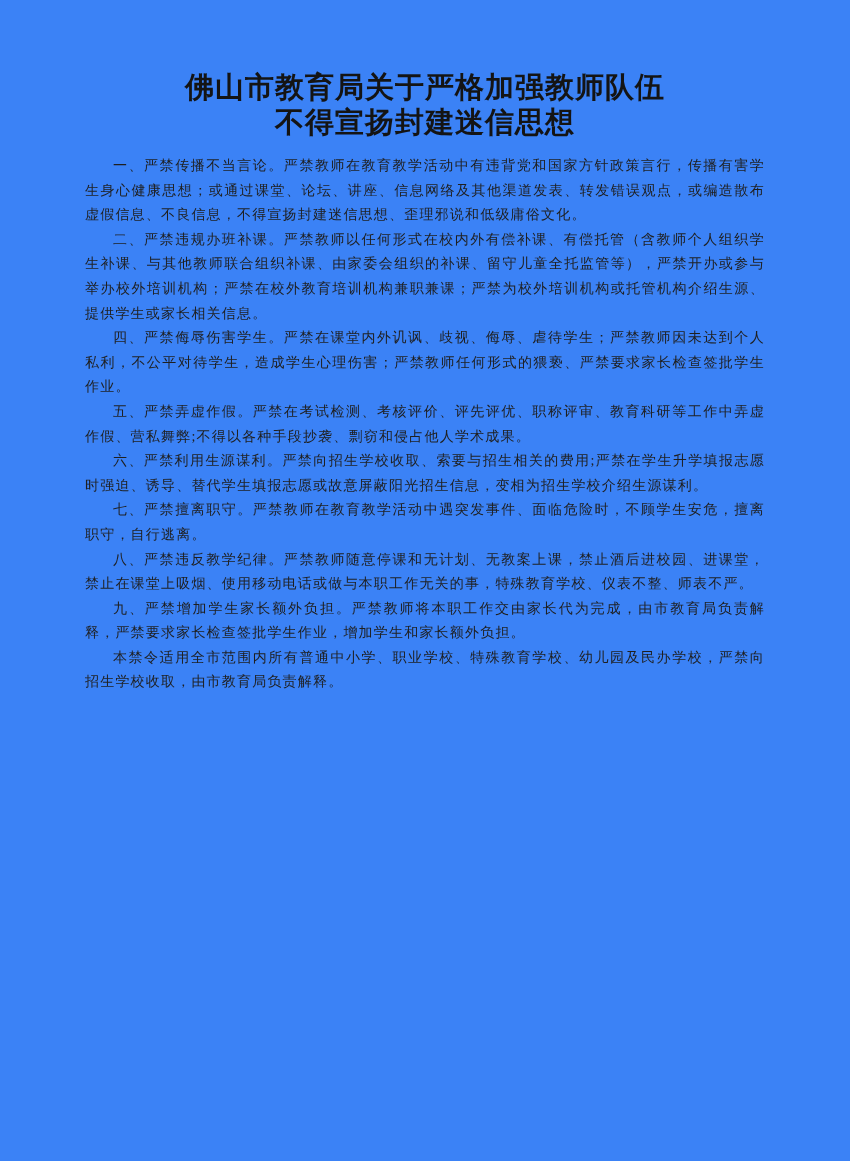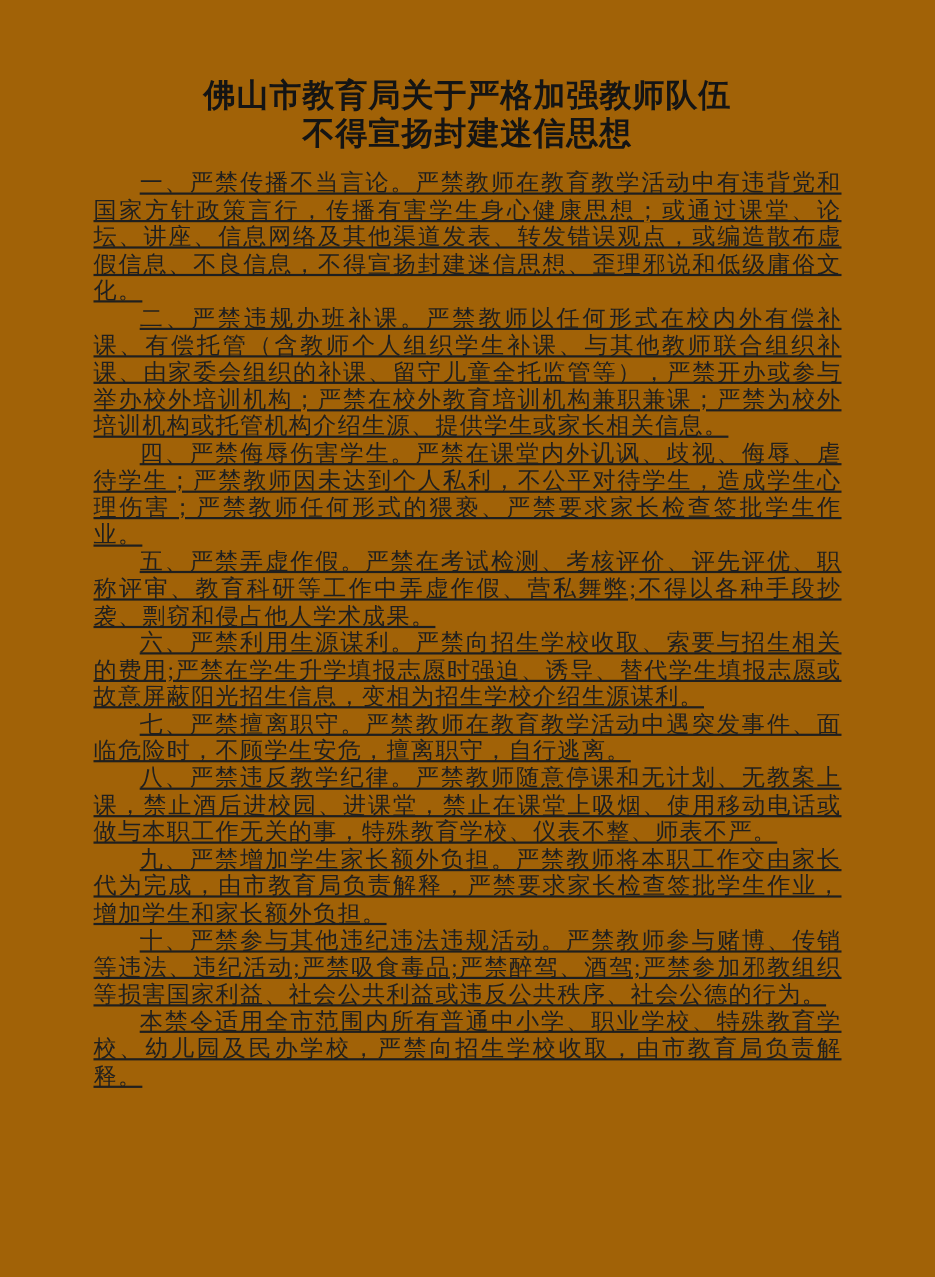--- a/index.html
+++ b/index.html
@@ -4,21 +4,21 @@
 <style>
   html, body {
     margin: 0;
     padding: 0;
     background: #ffffff;
   }
   .page {
     position: relative;
     width: 850px;
     height: 1161px;
-    background: #a16207;
+    background: #3b82f6;
     overflow: hidden;
     font-family: "Liberation Serif", serif;
     color: #1f1f1f;
   }
   .content {
     position: absolute;
     left: 85px;
     top: 70px;
     width: 680px;
   }
@@ -30,45 +30,43 @@
     line-height: 35px;
     letter-spacing: 1px;
     color: #141414;
     margin: 0 0 14px 0;
   }
   .doc-title .t-line {
     display: block;
   }
   .doc-body p {
     margin: 0;
-    font-size: 21px;
+    font-size: 14px;
     line-height: 24.6px;
     letter-spacing: 1.2px;
     text-indent: 2em;
     text-align: justify;
     text-justify: inter-ideograph;
     color: #1f1f1f;
-    text-decoration: underline;
   }
 </style>
 </head>
 <body>
 
 <div class="page">
   <div class="content">
     <h1 class="doc-title">
       <span class="t-line">佛山市教育局关于严格加强教师队伍</span>
       <span class="t-line">不得宣扬封建迷信思想</span>
     </h1>
     <div class="doc-body">
       <p>一、严禁传播不当言论。严禁教师在教育教学活动中有违背党和国家方针政策言行，传播有害学生身心健康思想；或通过课堂、论坛、讲座、信息网络及其他渠道发表、转发错误观点，或编造散布虚假信息、不良信息，不得宣扬封建迷信思想、歪理邪说和低级庸俗文化。</p>
       <p>二、严禁违规办班补课。严禁教师以任何形式在校内外有偿补课、有偿托管（含教师个人组织学生补课、与其他教师联合组织补课、由家委会组织的补课、留守儿童全托监管等），严禁开办或参与举办校外培训机构；严禁在校外教育培训机构兼职兼课；严禁为校外培训机构或托管机构介绍生源、提供学生或家长相关信息。</p>
       <p>四、严禁侮辱伤害学生。严禁在课堂内外讥讽、歧视、侮辱、虐待学生；严禁教师因未达到个人私利，不公平对待学生，造成学生心理伤害；严禁教师任何形式的猥亵、严禁要求家长检查签批学生作业。</p>
       <p>五、严禁弄虚作假。严禁在考试检测、考核评价、评先评优、职称评审、教育科研等工作中弄虚作假、营私舞弊;不得以各种手段抄袭、剽窃和侵占他人学术成果。</p>
       <p>六、严禁利用生源谋利。严禁向招生学校收取、索要与招生相关的费用;严禁在学生升学填报志愿时强迫、诱导、替代学生填报志愿或故意屏蔽阳光招生信息，变相为招生学校介绍生源谋利。</p>
       <p>七、严禁擅离职守。严禁教师在教育教学活动中遇突发事件、面临危险时，不顾学生安危，擅离职守，自行逃离。</p>
       <p>八、严禁违反教学纪律。严禁教师随意停课和无计划、无教案上课，禁止酒后进校园、进课堂，禁止在课堂上吸烟、使用移动电话或做与本职工作无关的事，特殊教育学校、仪表不整、师表不严。</p>
       <p>九、严禁增加学生家长额外负担。严禁教师将本职工作交由家长代为完成，由市教育局负责解释，严禁要求家长检查签批学生作业，增加学生和家长额外负担。</p>
-      <p>十、严禁参与其他违纪违法违规活动。严禁教师参与赌博、传销等违法、违纪活动;严禁吸食毒品;严禁醉驾、酒驾;严禁参加邪教组织等损害国家利益、社会公共利益或违反公共秩序、社会公德的行为。</p>
       <p>本禁令适用全市范围内所有普通中小学、职业学校、特殊教育学校、幼儿园及民办学校，严禁向招生学校收取，由市教育局负责解释。</p>
     </div>
   </div>
 </div>
 
 </body></html>

